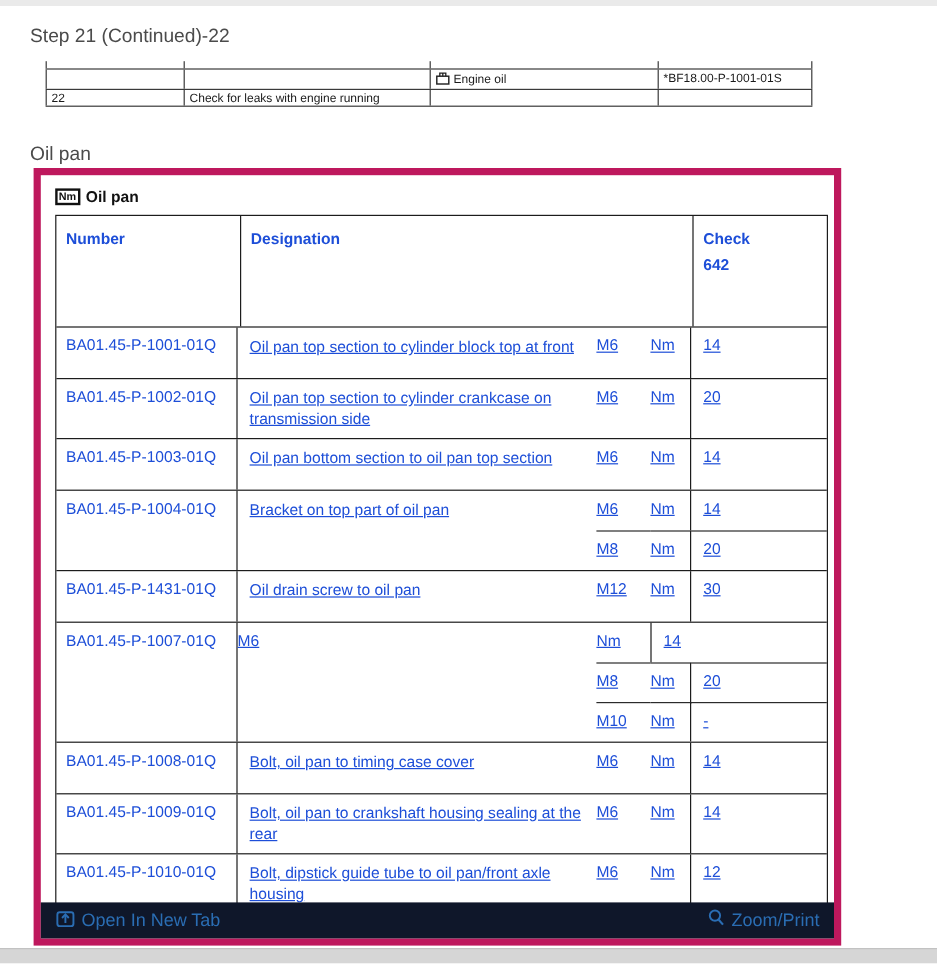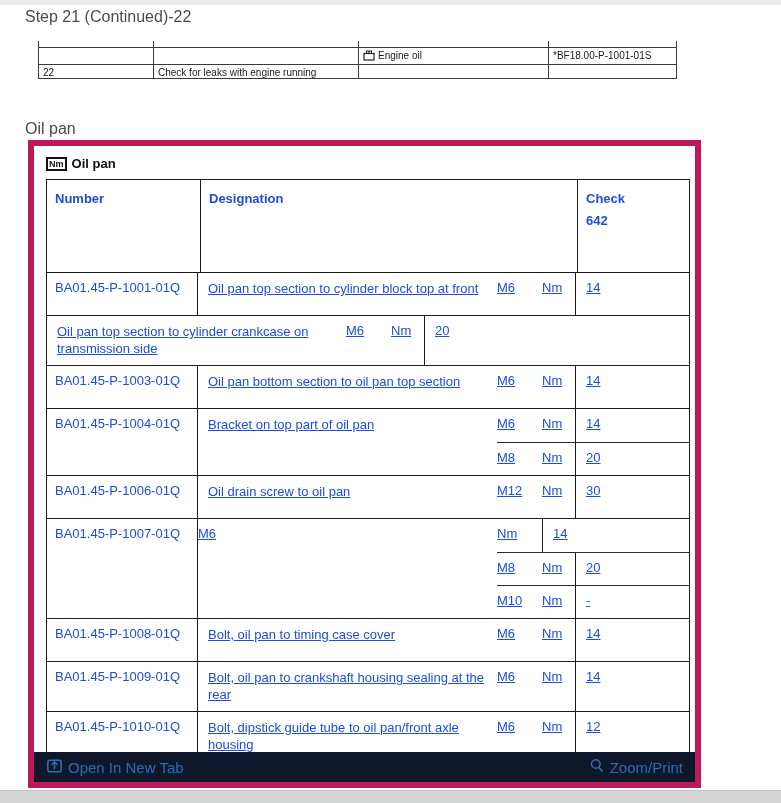--- a/index.html
+++ b/index.html
@@ -2,25 +2,25 @@
 <html><head>
 <meta charset="utf-8">
 <style>
   * { margin:0; padding:0; box-sizing:border-box; }
   body { background:#fff; font-family:"Liberation Sans", sans-serif; }
   .page { position:relative; width:781px; height:803px; background:#ffffff; overflow:hidden; }
 
   .top-strip { position:absolute; left:0; top:0; width:781px; height:5px; background:#eaeaea; }
   .bottom-strip { position:absolute; left:0; top:790px; width:781px; height:13px; background:#d6d6d6; border-top:1px solid #c2c2c2; }
 
-  .step-heading { position:absolute; left:25px; top:8px; font-size:16px; color:#4b4b4b; }
+  .step-heading { position:absolute; left:25px; top:22px; font-size:16px; color:#4b4b4b; }
   .section-heading { position:absolute; left:25px; top:120px; font-size:16px; color:#4b4b4b; }
 
   
-  .mini-table { position:absolute; left:38px; top:41px; width:639px; font-size:10px; color:#1a1a1a; }
+  .mini-table { position:absolute; left:38px; top:51px; width:639px; font-size:10px; color:#1a1a1a; }
   .mini-stub { display:flex; height:6px; }
   .mini-stub .c { border-left:1px solid #3a3a3a; }
   .mini-stub .c:last-child { border-right:1px solid #3a3a3a; }
   .mini-row { display:flex; border-top:1px solid #3a3a3a; }
   .mini-table .mini-row:last-child { border-bottom:1px solid #3a3a3a; }
   .mini-row .c { border-left:1px solid #3a3a3a; padding:2px 4px 1px 4px; overflow:hidden; white-space:nowrap; }
   .mini-row .c:last-child { border-right:1px solid #3a3a3a; }
   .cw1 { width:115px; } .cw2 { width:205px; } .cw3 { width:190px; } .cw4 { width:129px; }
   .mini-row .c .oilcan { vertical-align:-2px; margin-right:3px; }
   .mini-row1 { height:17px; } .mini-row2 { height:15px; }
@@ -107,20 +107,21 @@
   <div class="entry">
     <div class="e-desc">Oil pan top section to cylinder block top at front</div>
     <div class="e-size">M6</div>
     <div class="e-unit">Nm</div>
     <div class="e-value">14</div>
   </div>
 </div>
   </div>
 
   <div class="trow">
+    <div class="cell-number">BA01.45-P-1002-01Q</div>
     <div class="cell-main">
   <div class="entry">
     <div class="e-desc">Oil pan top section to cylinder crankcase on transmission side</div>
     <div class="e-size">M6</div>
     <div class="e-unit">Nm</div>
     <div class="e-value">20</div>
   </div>
 </div>
   </div>
 
@@ -149,21 +150,21 @@
   <div class="entry sep">
     <div class="e-desc"></div>
     <div class="e-size">M8</div>
     <div class="e-unit">Nm</div>
     <div class="e-value">20</div>
   </div>
 </div>
   </div>
 
   <div class="trow">
-    <div class="cell-number">BA01.45-P-1006-01Q</div>
+    <div class="cell-number">BA01.45-P-1431-01Q</div>
     <div class="cell-main">
   <div class="entry">
     <div class="e-desc">Oil drain screw to oil pan</div>
     <div class="e-size">M12</div>
     <div class="e-unit">Nm</div>
     <div class="e-value">30</div>
   </div>
 </div>
   </div>
 

